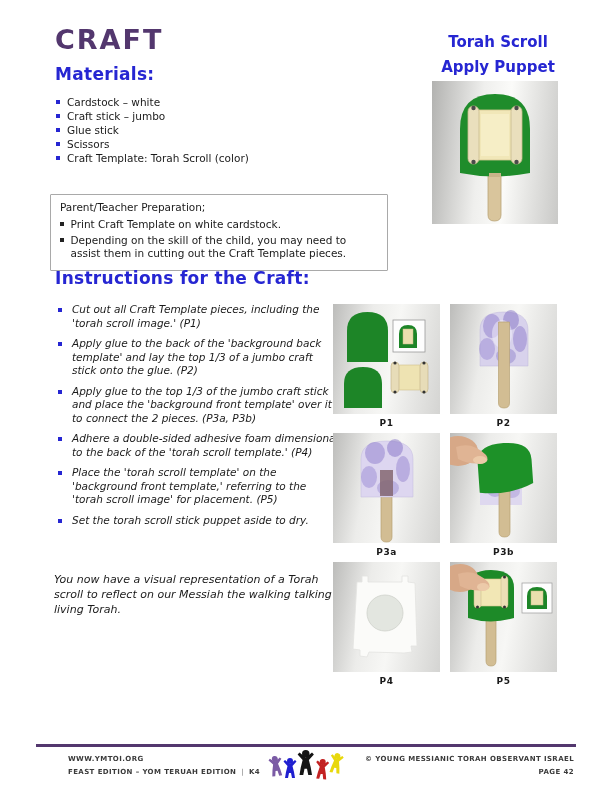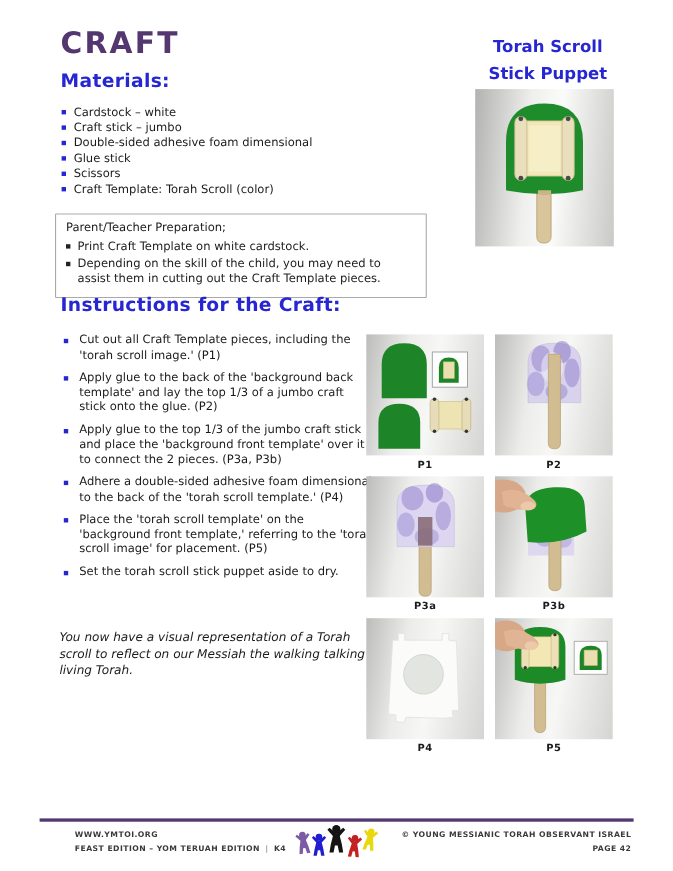--- a/index.html
+++ b/index.html
@@ -32,21 +32,21 @@
   .prep-box{
     position:absolute;left:50px;top:194px;width:338px;box-sizing:border-box;
     border:1.5px solid #a9a9a9;border-radius:1px;padding:6px 9px 7px 9px;
     font-size:10.5px;line-height:13px;background:#fff;
   }
   .prep-box .heading{margin-bottom:4px;}
   .prep-box li{display:flex;align-items:flex-start;margin-bottom:3px;}
   .prep-box .sq{margin-top:4px;}
   
   .instr-list{position:absolute;left:56px;top:303px;width:284px;}
-  .instr-list li{display:flex;align-items:flex-start;margin-bottom:7px;font-size:10.5px;line-height:13.5px;}
+  .instr-list li{display:flex;align-items:flex-start;margin-bottom:7px;font-size:10.5px;line-height:13.5px;font-style:italic;}
   .instr-list .sq{margin:5px 10px 0 2px;}
   .closing-note{
     position:absolute;left:54px;top:572px;width:296px;
     font-style:italic;font-size:11px;line-height:15px;
   }
   
   .photo{background:linear-gradient(100deg,#bcbcba 0%,#ececea 32%,#f7f7f5 55%,#d4d4d2 100%);}
   .main-photo{position:absolute;left:432px;top:81px;width:126px;height:143px;
     background:linear-gradient(95deg,#b2b2b0 0%,#efefed 38%,#fbfbf9 58%,#c9c9c7 100%);}
   .grid{position:absolute;left:333px;top:304px;width:224px;}
@@ -64,21 +64,21 @@
   .pipe{color:#777;margin:0 5px;font-weight:normal;}
 </style>
 </head>
 <body>
 
 <div class="page">
 
   <div class="craft-title">CRAFT</div>
   <div class="right-title">
     <div>Torah Scroll</div>
-    <div>Stick Puppet</div>
+    <div>Apply Puppet</div>
   </div>
 
   <div class="main-photo">
     <svg width="126" height="143" viewBox="0 0 126 143">
       <path d="M56,92 h13 v42 q0,6 -6.5,6 q-6.5,0 -6.5,-6 Z" fill="#d9c59c" stroke="#b9a377" stroke-width="0.8"></path>
       <path d="M28,92 L28,48 Q28,13 63,13 Q98,13 98,48 L98,92 Q63,99 28,92 Z" fill="#1f8c2b"></path>
       <path d="M57,92 h12 v4 h-12 Z" fill="#c9b489"></path>
       <rect x="45" y="29" width="36" height="50" fill="#f1e7b8" stroke="#d8c893" stroke-width="0.8"></rect>
       <rect x="49" y="33" width="28" height="42" fill="#f6eec6"></rect>
       <rect x="36" y="25" width="11" height="58" rx="5.5" fill="#eadfbd" stroke="#c9ba8e" stroke-width="0.8"></rect>
@@ -92,24 +92,20 @@
 
   <div class="section-heading" id="materials-heading">Materials:</div>
   <ul class="mat-list">
     <li>
         <span class="sq blue"></span>
         <span>Cardstock – white</span>
       </li>
     <li>
         <span class="sq blue"></span>
         <span>Craft stick – jumbo</span>
-      </li>
-    <li>
-        <span class="sq blue"></span>
-        <span>Double-sided adhesive foam dimensional</span>
       </li>
     <li>
         <span class="sq blue"></span>
         <span>Glue stick</span>
       </li>
     <li>
         <span class="sq blue"></span>
         <span>Scissors</span>
       </li>
     <li>

